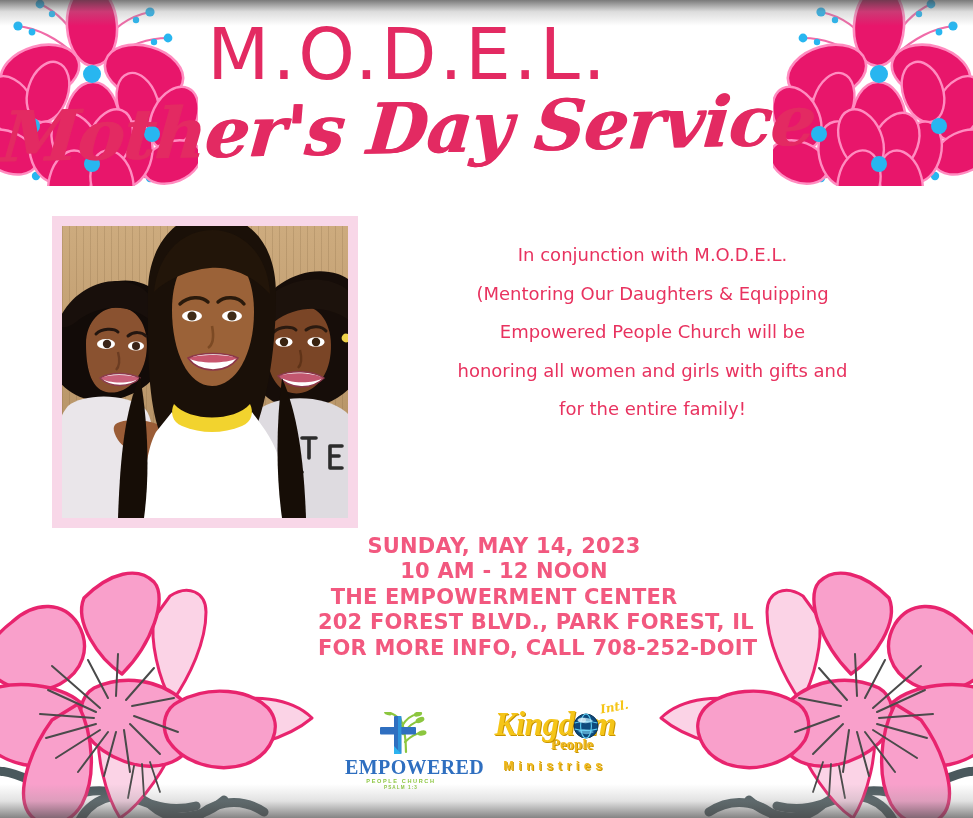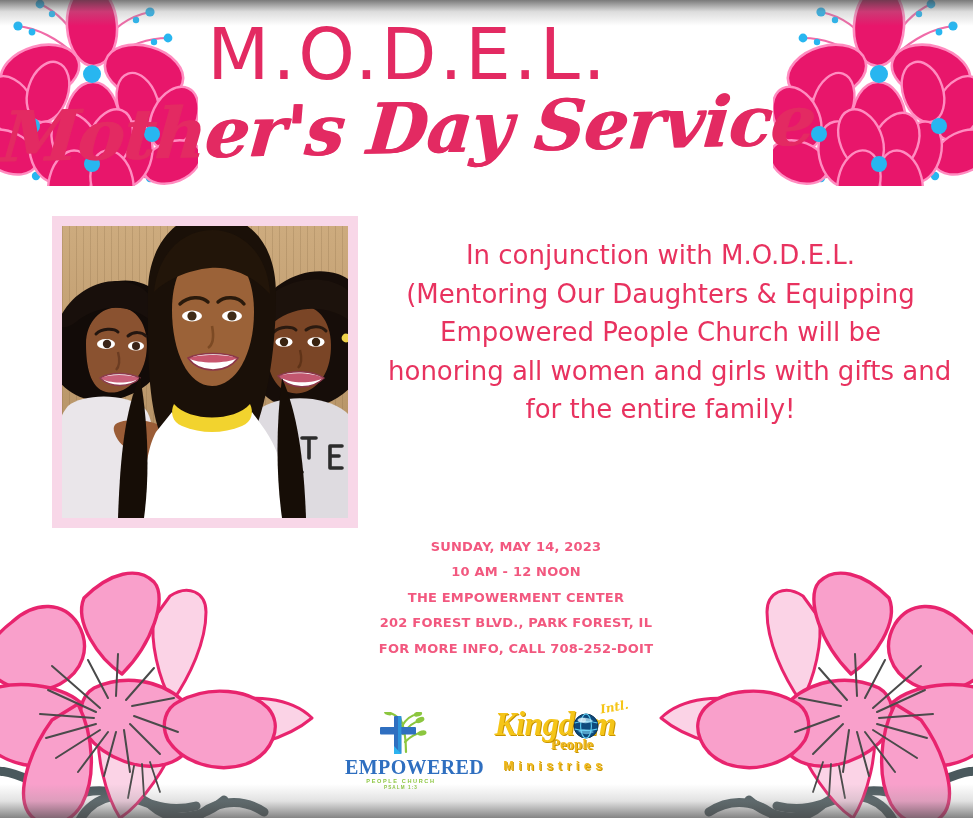--- a/index.html
+++ b/index.html
@@ -99,41 +99,41 @@
       repeating-linear-gradient(to right,
         rgba(120,92,56,0.20) 0px, rgba(120,92,56,0.20) 1px,
         rgba(0,0,0,0) 1px, rgba(0,0,0,0) 7px),
       linear-gradient(to bottom, #cdab7e 0%, #bd9a6d 55%, #a8855b 100%);
   }
   .photo-figure { position: absolute; }
 
   
   .body-copy {
     position: absolute;
-    left: 388px; top: 236px;
+    left: 380px; top: 236px;
     width: 545px;
     text-align: center;
     z-index: 10;
     font-family: "DejaVu Sans", sans-serif;
-    font-size: 26px;
+    font-size: 18px;
     font-weight: 400;
     line-height: 38.6px;
     color: #e8325f;
   }
   .body-copy .line { display: block; white-space: nowrap; }
 
   
   .event-details {
     position: absolute;
-    left: 330px; top: 534px;
+    left: 318px; top: 534px;
     width: 372px;
     text-align: center;
     z-index: 10;
     font-family: "DejaVu Sans", sans-serif;
-    font-size: 13px;
+    font-size: 21px;
     font-weight: 700;
     letter-spacing: 0.2px;
     line-height: 25.4px;
     color: #f2587f;
   }
   .event-details .line { display: block; white-space: nowrap; }
 
   
   .logo-row {
     position: absolute;

